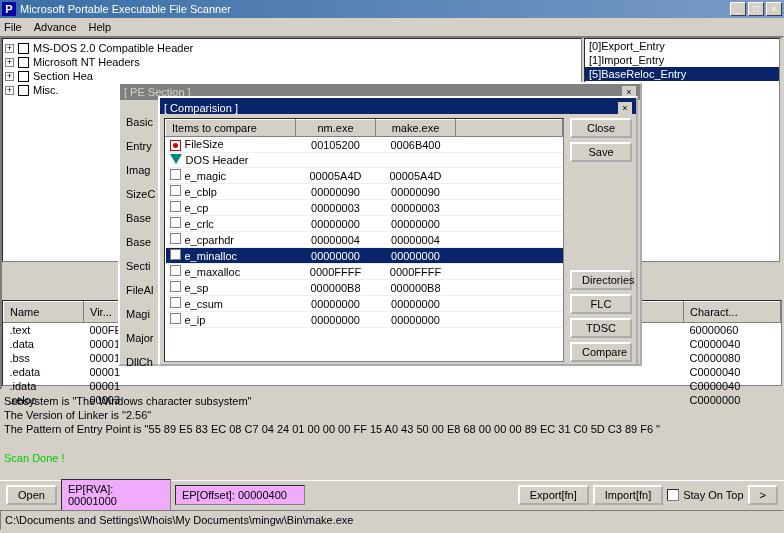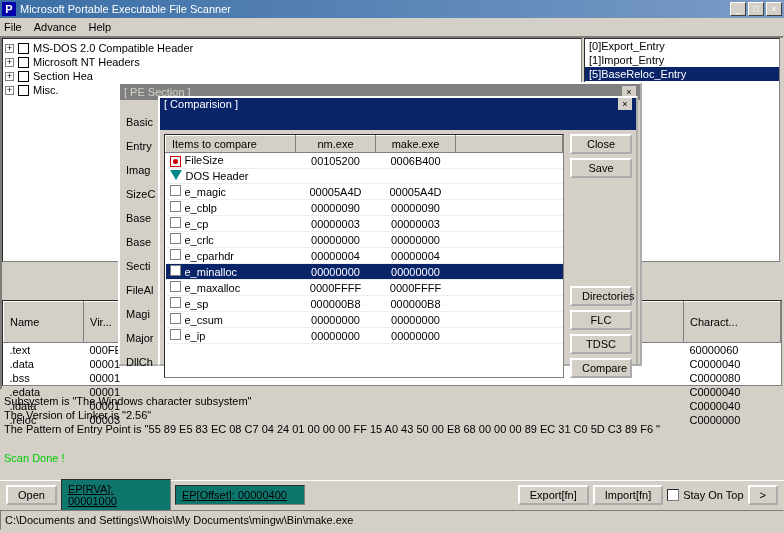--- a/index.html
+++ b/index.html
@@ -14,41 +14,41 @@
 .main-area { position: relative; height: 354px; border: 2px inset #d4d0c8; background: #d4d0c8; }
 .left-pane { position: absolute; left: 0; top: 0; width: 580px; height: 224px; background: #fff; border: 1px inset #808080; font-family: "Courier New", monospace; padding: 2px; }
 .tree-item { display: flex; align-items: center; height: 14px; }
 .tree-item .exp { width: 9px; height: 9px; border: 1px solid #808080; display: flex; align-items: center; justify-content: center; font-size: 9px; margin-right: 4px; line-height: 1; }
 .tree-item .chk { width: 11px; height: 11px; border: 1px solid #000; background: #fff; margin-right: 4px; }
 .right-pane { position: absolute; right: 2px; top: 0; width: 196px; height: 224px; background: #fff; border: 1px inset #808080; }
 .right-pane .item { padding: 1px 4px; font-family: Arial; }
 .right-pane .item.sel { background: #0a246a; color: #fff; }
 .section-table { position: absolute; left: 0; top: 262px; width: 780px; height: 86px; background: #fff; border: 1px inset #808080; }
 .section-table table { border-collapse: collapse; width: 100%; font-family: "Courier New", monospace; }
-.section-table th { background: #d4d0c8; border: 1px solid; border-color: #fff #808080 #808080 #fff; text-align: left; padding: 14px 6px; font-weight: normal; }
+.section-table th { background: #d4d0c8; border: 1px solid; border-color: #fff #808080 #808080 #fff; text-align: left; padding: 4px 6px; font-weight: normal; }
 .section-table td { padding: 1px 6px; }
 .info-text { position: absolute; left: 4px; top: 394px; font-family: Arial; line-height: 14px; }
 .scan-done { position: absolute; left: 4px; top: 452px; color: #0c0; font-family: Arial; }
 .bottom-bar { position: absolute; left: 0; top: 480px; width: 784px; height: 28px; background: #d4d0c8; border-top: 1px solid #fff; display: flex; align-items: center; padding: 0 6px; gap: 4px; }
 .statusbar { position: absolute; left: 0; top: 510px; width: 784px; height: 20px; background: #d4d0c8; display: flex; align-items: center; padding: 0 4px; font-family: "Courier New", monospace; border: 1px inset #d4d0c8; }
 .btn { background: #d4d0c8; border: 2px outset #fff; padding: 2px 10px; cursor: default; min-width: 50px; text-align: center; }
-.field { background: #0f766e; border: 1px inset #808080; padding: 3px 6px; text-decoration: underline; }
+.field { background: #f0abfc; border: 1px inset #808080; padding: 3px 6px; }
 .chk2 { width: 12px; height: 12px; background: #fff; border: 1px inset #808080; }
 
 
 .pe-editor { position: absolute; left: 118px; top: 82px; width: 524px; height: 284px; background: #d4d0c8; border: 2px outset #fff; z-index: 5; }
 .pe-editor .tb { background: #808080; color: #d4d0c8; height: 16px; display: flex; align-items: center; padding: 0 4px; font-family: "Courier New", monospace; }
 .pe-editor .tb .ttl { flex: 1; }
 .pe-editor .tb .x { width: 14px; height: 12px; background: #d4d0c8; color: #000; display: flex; align-items: center; justify-content: center; font-size: 9px; }
 .pe-editor .body { padding: 6px; position: relative; height: 264px; }
 .pe-editor .labels { position: absolute; left: 6px; top: 10px; line-height: 24px; font-family: Arial; }
 
 
 .comparison { position: absolute; left: 158px; top: 96px; width: 480px; height: 270px; background: #d4d0c8; border: 2px outset #fff; z-index: 10; }
-.comparison .tb { background: #0a246a; color: #fff; height: 32px; display: flex; align-items: flex-start; padding: 0 4px; font-family: "Courier New", monospace; }
+.comparison .tb { background: #0a246a; color: #fff; height: 16px; display: flex; align-items: flex-end; padding: 0 4px; font-family: "Courier New", monospace; }
 .comparison .tb .ttl { flex: 1; }
 .comparison .tb .x { width: 14px; height: 12px; background: #d4d0c8; color: #000; display: flex; align-items: center; justify-content: center; font-size: 9px; }
 .comparison .body { display: flex; padding: 4px; gap: 6px; height: 252px; }
 .comparison .grid { flex: 1; background: #fff; border: 1px inset #808080; overflow-y: scroll; }
 .comparison .grid table { border-collapse: collapse; width: 100%; }
 .comparison .grid th { background: #d4d0c8; border: 1px solid; border-color: #fff #808080 #808080 #fff; font-weight: normal; padding: 2px 6px; text-align: left; }
 .comparison .grid td { padding: 1px 4px; height: 14px; border-bottom: 1px solid #eee; }
 .comparison .grid tr.sel td { background: #0a246a; color: #fff; }
 .comparison .btncol { width: 62px; display: flex; flex-direction: column; gap: 4px; }
 .ic { width: 11px; height: 11px; border: 1px solid #808080; background: #fff; display: inline-flex; margin-right: 4px; align-items: center; justify-content: center; }

